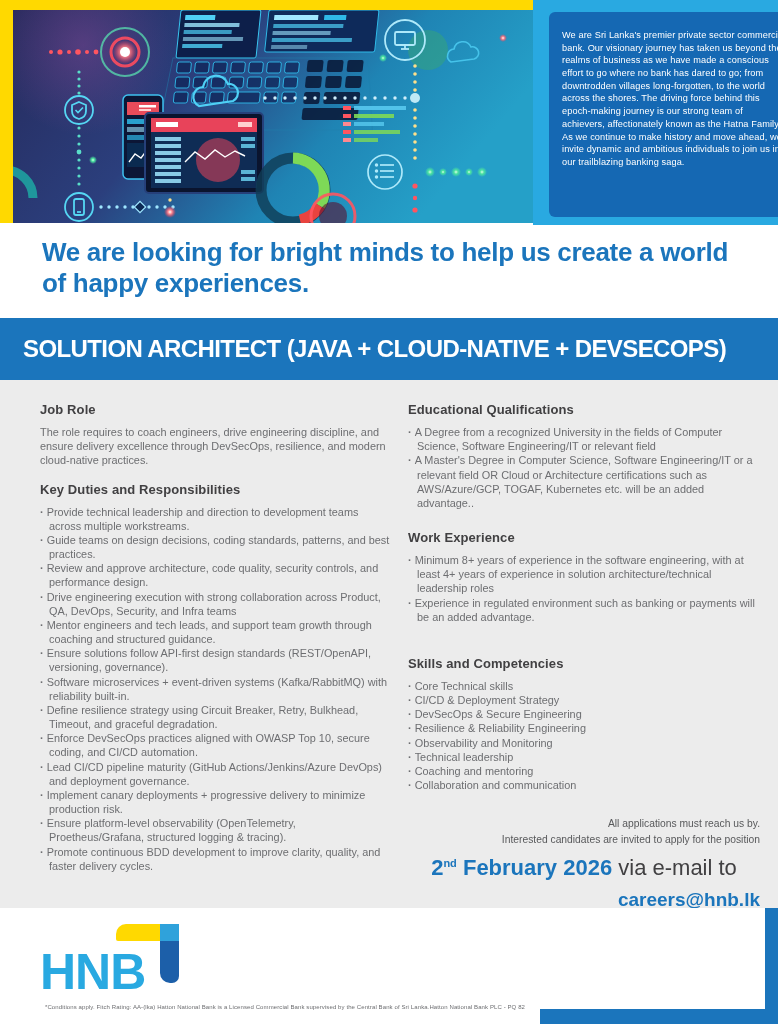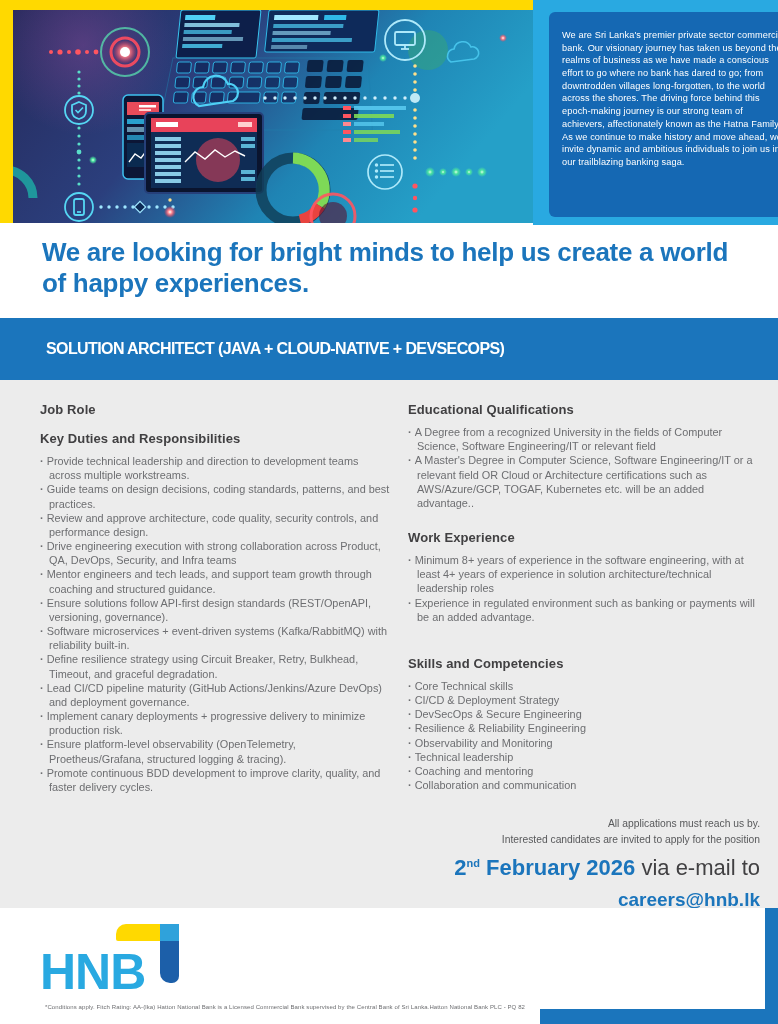--- a/index.html
+++ b/index.html
@@ -15,38 +15,38 @@
   .banner-right-bg { position:absolute; left:533px; top:0; width:245px; height:225px; background:#29A9E1; }
   .banner-panel { position:absolute; left:549px; top:12px; width:250px; height:205px; background:#1568B3; border-radius:6px; padding:17px 12px 10px 13px; }
   .banner-panel p { color:#ffffff; font-size:9.2px; line-height:1.38; letter-spacing:0.1px; }
 
   
   .headline-section { position:absolute; left:0; top:225px; width:778px; height:93px; background:#ffffff; }
   .headline-section h1 { position:absolute; left:42px; top:12px; width:690px; color:#1B75BC; font-size:26px; font-weight:bold; line-height:1.2; letter-spacing:-0.3px; }
 
   
   .title-bar { position:absolute; left:0; top:318px; width:778px; height:62px; background:#1B75BC; display:flex; align-items:center; }
-  .title-bar h2 { color:#ffffff; font-size:16px; font-weight:bold; letter-spacing:-0.6px; padding-left:46px; white-space:nowrap; }
+  .title-bar h2 { color:#ffffff; font-size:24px; font-weight:bold; letter-spacing:-0.6px; padding-left:23px; white-space:nowrap; }
 
   
   .content { position:absolute; left:0; top:380px; width:778px; height:528px; background:#ECECEC; display:flex; padding:18px 16px 0 40px; gap:16px; overflow:hidden; }
   .col-left { width:352px; flex:0 0 352px; }
   .col-right { flex:1; }
   .content h3 { color:#414042; font-size:13px; font-weight:bold; margin:14px 0 8px 0; letter-spacing:0.1px; }
   .content h3:first-child { margin-top:4px; }
   .content p, .content li { color:#6D6E71; font-size:10.9px; line-height:1.3; }
   .content ul { list-style:none; }
   .content li { padding-left:9px; text-indent:-9px; }
   .content li::before { content:"· "; font-weight:bold; }
 
   
   .apply { margin-top:24px; text-align:right; padding-right:2px; }
   .apply .small-line { color:#58595B; font-size:10.3px; line-height:1.5; font-weight:bold; }
   .apply .small-line.lighter { font-weight:normal; }
-  .apply .date-line { margin:8px 0 8px 0; font-size:22px; line-height:1.15; color:#414042; white-space:nowrap; }
+  .apply .date-line { margin:8px 0 8px 0; font-size:22px; line-height:1.15; color:#414042; white-space:nowrap;text-align:center; }
   .apply .date-strong { color:#1B75BC; font-weight:bold; }
   .apply .date-strong sup { font-size:11px; }
   .apply .email-line { font-size:19px; font-weight:bold; line-height:1.3; }
   .apply .email-line a { color:#1B75BC; text-decoration:none; }
   .apply .note { margin-top:10px; color:#414042; font-size:10px; font-weight:bold; }
 
   
   .footer { position:absolute; left:0; top:908px; width:677px; height:116px; background:#ffffff; }
   .logo { position:absolute; left:40px; top:14px; width:160px; height:78px; }
   .logo-text { position:absolute; left:0; top:28px; color:#29A9E1; font-size:50px; font-weight:bold; letter-spacing:-1px; line-height:0.9; }
@@ -352,31 +352,33 @@
   </div>
 
   <div class="title-bar">
     <h2>SOLUTION ARCHITECT (JAVA + CLOUD-NATIVE + DEVSECOPS)</h2>
   </div>
 
   <div class="content">
 
     <div class="col-left">
       <h3>Job Role</h3>
+      <p>The role requires to coach engineers, drive engineering discipline, and ensure delivery excellence through DevSecOps, resilience, and modern cloud-native practices.</p>
 
       <h3>Key Duties and Responsibilities</h3>
       <ul>
         <li>Provide technical leadership and direction to development teams across multiple workstreams.</li>
         <li>Guide teams on design decisions, coding standards, patterns, and best practices.</li>
         <li>Review and approve architecture, code quality, security controls, and performance design.</li>
         <li>Drive engineering execution with strong collaboration across Product, QA, DevOps, Security, and Infra teams</li>
         <li>Mentor engineers and tech leads, and support team growth through coaching and structured guidance.</li>
         <li>Ensure solutions follow API-first design standards (REST/OpenAPI, versioning, governance).</li>
         <li>Software microservices + event-driven systems (Kafka/RabbitMQ) with reliability built-in.</li>
         <li>Define resilience strategy using Circuit Breaker, Retry, Bulkhead, Timeout, and graceful degradation.</li>
+        <li>Enforce DevSecOps practices aligned with OWASP Top 10, secure coding, and CI/CD automation.</li>
         <li>Lead CI/CD pipeline maturity (GitHub Actions/Jenkins/Azure DevOps) and deployment governance.</li>
         <li>Implement canary deployments + progressive delivery to minimize production risk.</li>
         <li>Ensure platform-level observability (OpenTelemetry, Proetheus/Grafana, structured logging &amp; tracing).</li>
         <li>Promote continuous BDD development to improve clarity, quality, and faster delivery cycles.</li>
       </ul>
     </div>
 
     <div class="col-right">
       <h3>Educational Qualifications</h3>
       <ul>

